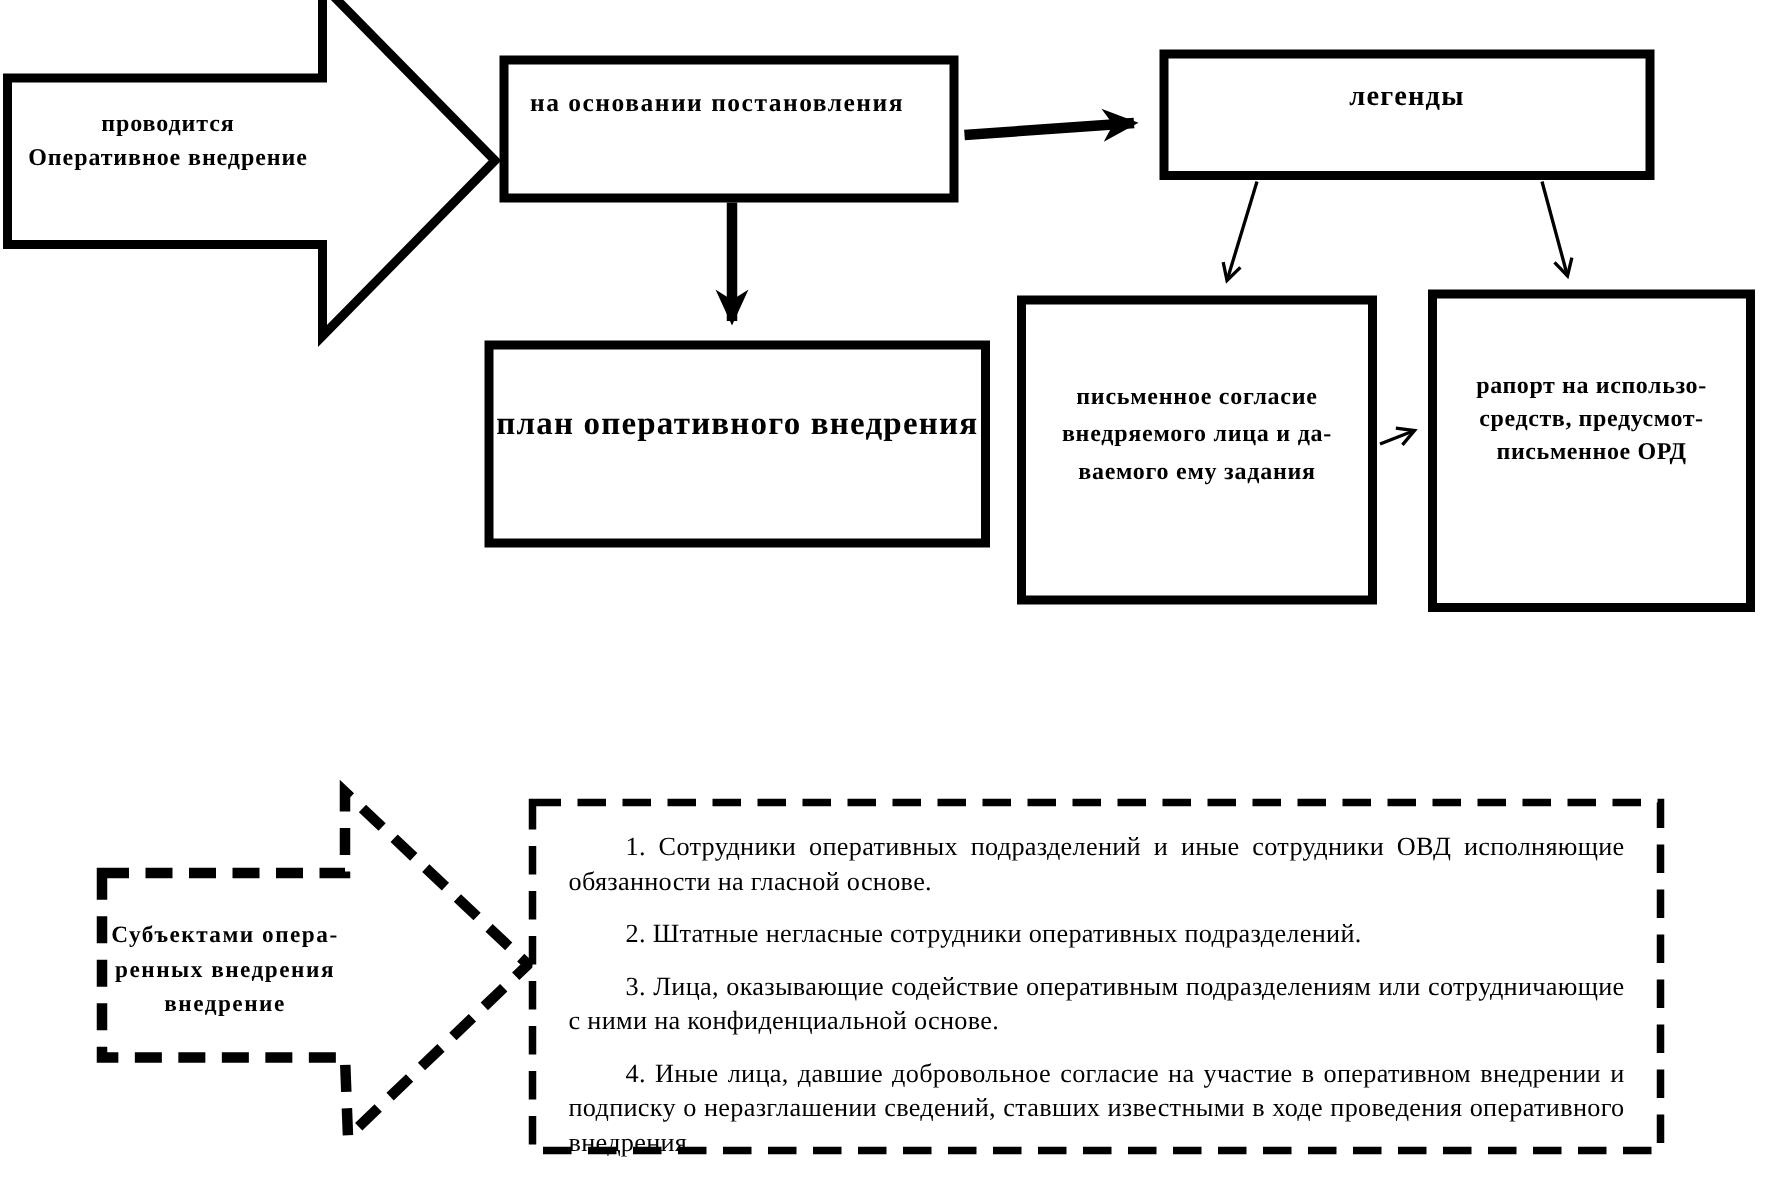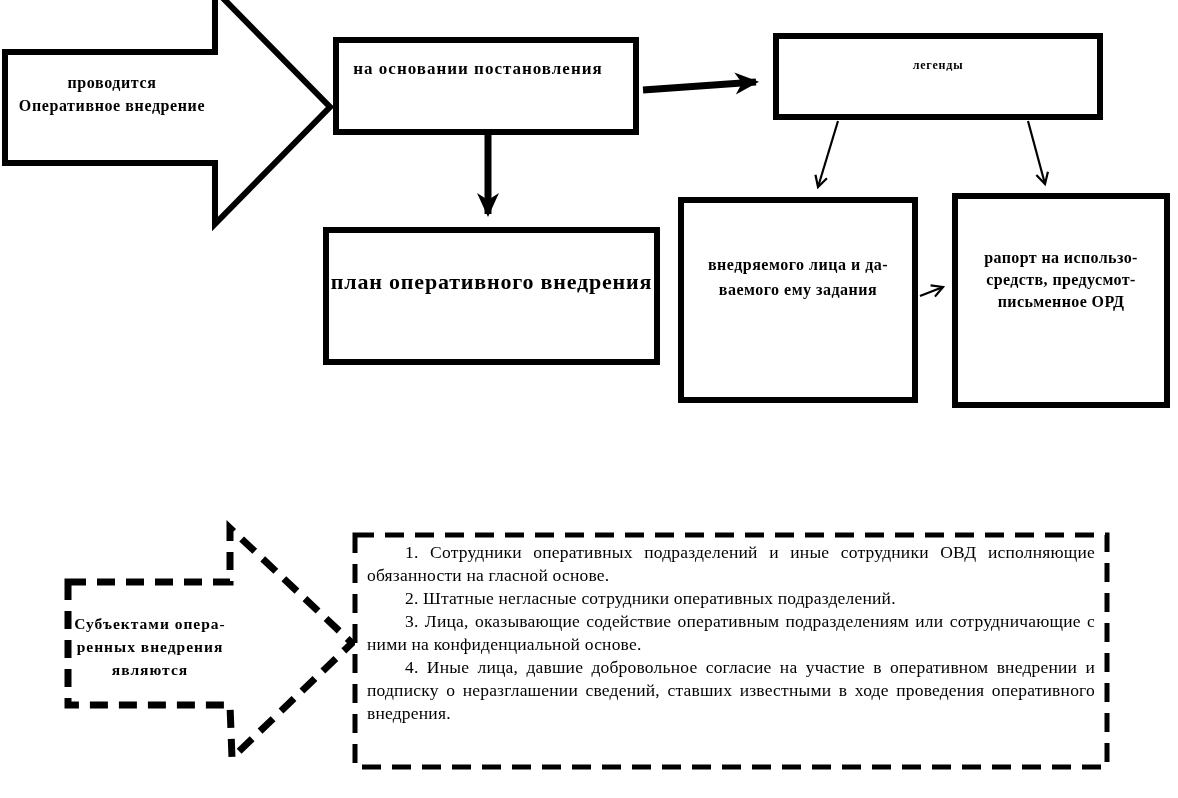--- a/index.html
+++ b/index.html
@@ -33,21 +33,21 @@
   .src-label {
     left: 8px; top: 71px; width: 208px;
     font-size: 16px; line-height: 23px; letter-spacing: 0.6px;
   }
   .basis-label {
     left: 333px; top: 57px; width: 290px;
     font-size: 17px; line-height: 24px; letter-spacing: 1px;
   }
   .legend-label {
     left: 773px; top: 53px; width: 330px;
-    font-size: 12px; line-height: 24px; letter-spacing: 0.8px;
+    font-size: 19px; line-height: 24px; letter-spacing: 0.8px;
   }
   .plan-label {
     left: 323px; top: 270px; width: 337px;
     font-size: 22px; line-height: 24px; letter-spacing: 0.8px;
   }
   .consent-label {
     left: 678px; top: 252px; width: 240px;
     font-size: 16px; line-height: 25px; letter-spacing: 0.5px;
   }
   .report-label {
@@ -63,21 +63,21 @@
     left: 352px; top: 532px; width: 758px; height: 238px;
     box-sizing: border-box;
     padding: 9px 15px 0 15px;
     font-size: 17.5px;
     line-height: 23px;
     letter-spacing: 0.2px;
     text-align: justify;
     color: #000000;
   }
   .subjects-list p {
-    margin: 0;
+    margin: 12px;
     text-indent: 38px;
   }
 </style>
 </head>
 <body>
 
 <div class="stage">
 
   <svg class="canvas" width="1178" height="798" viewBox="0 0 1178 798">
     <defs>
@@ -114,34 +114,35 @@
     <span class="line">Оперативное внедрение</span>
   </div>
 
   <div class="lbl basis-label">на основании постановления</div>
 
   <div class="lbl legend-label">легенды</div>
 
   <div class="lbl plan-label">план оперативного внедрения</div>
 
   <div class="lbl consent-label">
+    <span class="line">письменное согласие</span>
     <span class="line">внедряемого лица и да-</span>
     <span class="line">ваемого ему задания</span>
   </div>
 
   <div class="lbl report-label">
     <span class="line">рапорт на использо-</span>
     <span class="line">средств, предусмот-</span>
     <span class="line">письменное ОРД</span>
   </div>
 
   <div class="lbl subjects-label">
     <span class="line">Субъектами опера-</span>
     <span class="line">ренных внедрения</span>
-    <span class="line">являются</span>
+    <span class="line">внедрение</span>
   </div>
 
   <div class="subjects-list">
     <p>1. Сотрудники оперативных подразделений и иные сотрудники ОВД исполняющие обязанности на гласной основе.</p>
     <p>2. Штатные негласные сотрудники оперативных подразделений.</p>
     <p>3. Лица, оказывающие содействие оперативным подразделениям или сотрудничающие с ними на конфиденциальной основе.</p>
     <p>4. Иные лица, давшие добровольное согласие на участие в оперативном внедрении и подписку о неразглашении сведений, ставших известными в ходе проведения оперативного внедрения.</p>
   </div>
 
 </div>

